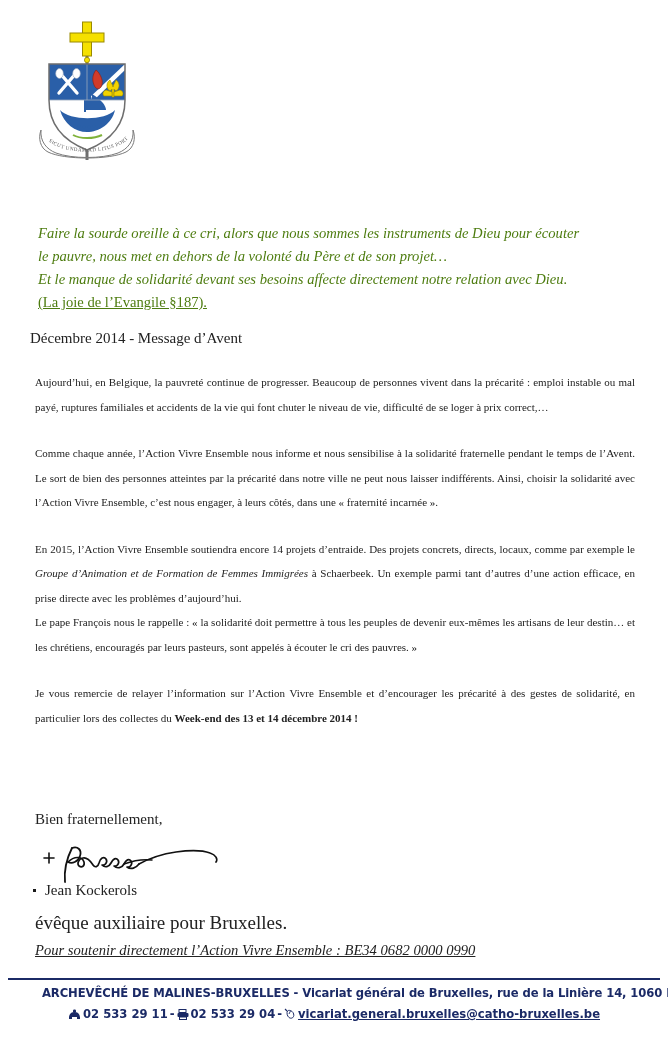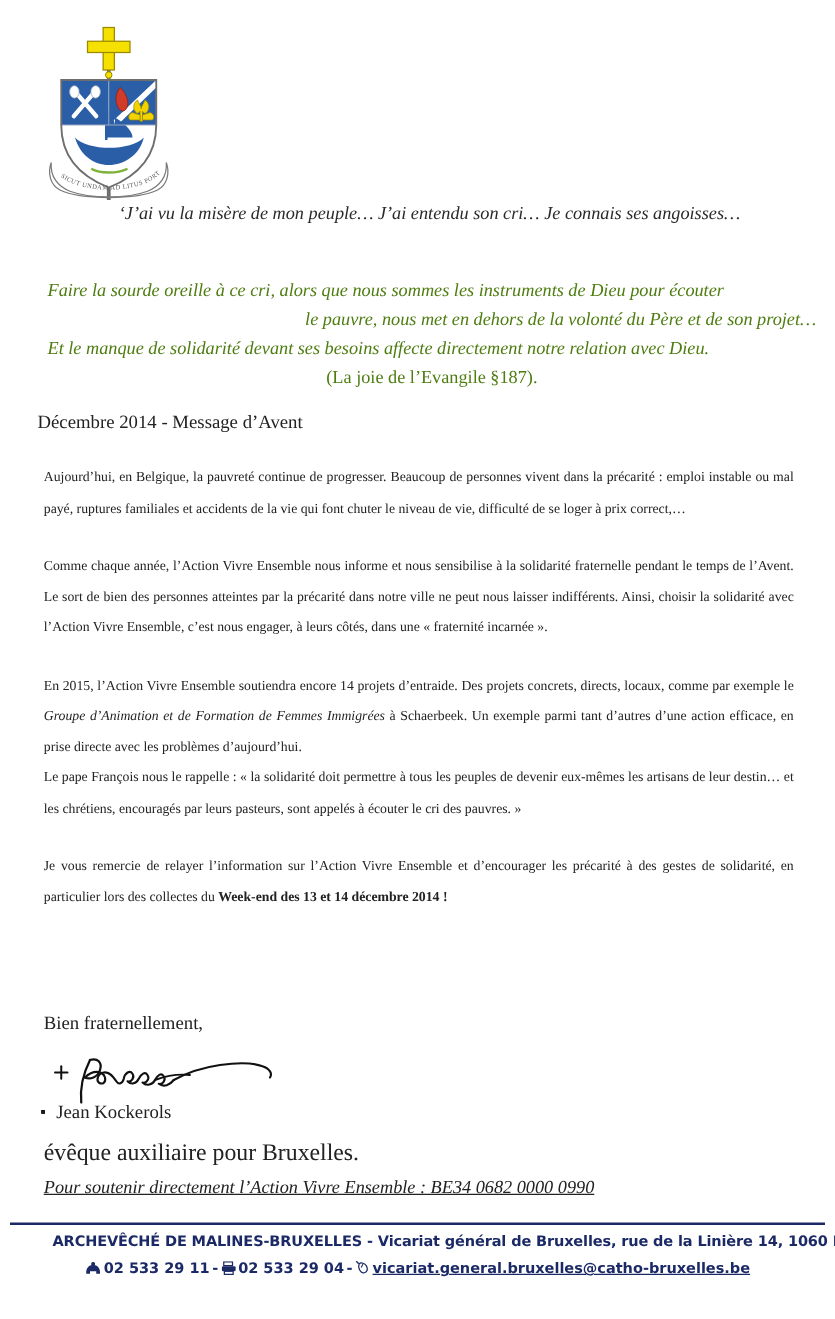--- a/index.html
+++ b/index.html
@@ -45,27 +45,28 @@
     position: absolute;
     left: 38px;
     top: 222px;
     width: 615px;
     font-style: italic;
     font-size: 14.6px;
     line-height: 23px;
     color: #4d7c0f;
   }
   .quote-block .q1 { display: block; text-align: left;  white-space: nowrap; }
-  .quote-block .q2 { display: block; text-align: right; white-space: nowrap; }
+  .quote-block .q2 { display: block; white-space: nowrap; }
   .quote-block .q3 { display: block; text-align: left;  white-space: nowrap; }
   .quote-block .q4 {
     display: block;
-    text-align: center;
+    text-align: left;
     white-space: nowrap;
     font-style: normal;
+    text-decoration: underline;
   }
 
   
   .subject-line {
     position: absolute;
     left: 30px;
     top: 330px;
     font-size: 15px;
     white-space: nowrap;
   }
@@ -248,21 +249,20 @@
                C108,133 102,141 92,145 C76,151 46,151 30,145 C20,141 14,133 15,122 Z" fill="#ffffff" stroke="#7a7a7a" stroke-width="1"></path>
       <path id="mottoPath" d="M20,131 C36,148 86,148 102,131" fill="none" stroke="none"></path>
       <text font-family="'Liberation Serif', serif" font-size="5.2" fill="#5a5a5a" letter-spacing="0.4">
         <textPath href="#mottoPath" startOffset="4%">SICUT UNDAM AD LITUS PORTO</textPath>
       </text>
     </g>
   </svg>
 </div>
 
 <div class="epigraph">
-  <span class="l1">‘J’ai vu la misère de mon peuple… J’ai entendu son cri… Je connais ses angoisses…</span>
 </div>
 
 <div class="quote-block">
   <span class="q1">Faire la sourde oreille à ce cri, alors que nous sommes les instruments de Dieu pour écouter</span>
   <span class="q2">le pauvre, nous met en dehors de la volonté du Père et de son projet…</span>
   <span class="q3">Et le manque de solidarité devant ses besoins affecte directement notre relation avec Dieu.</span>
   <span class="q4">(La joie de l’Evangile §187).</span>
 </div>
 
 <div class="subject-line">Décembre 2014 - Message d’Avent</div>

